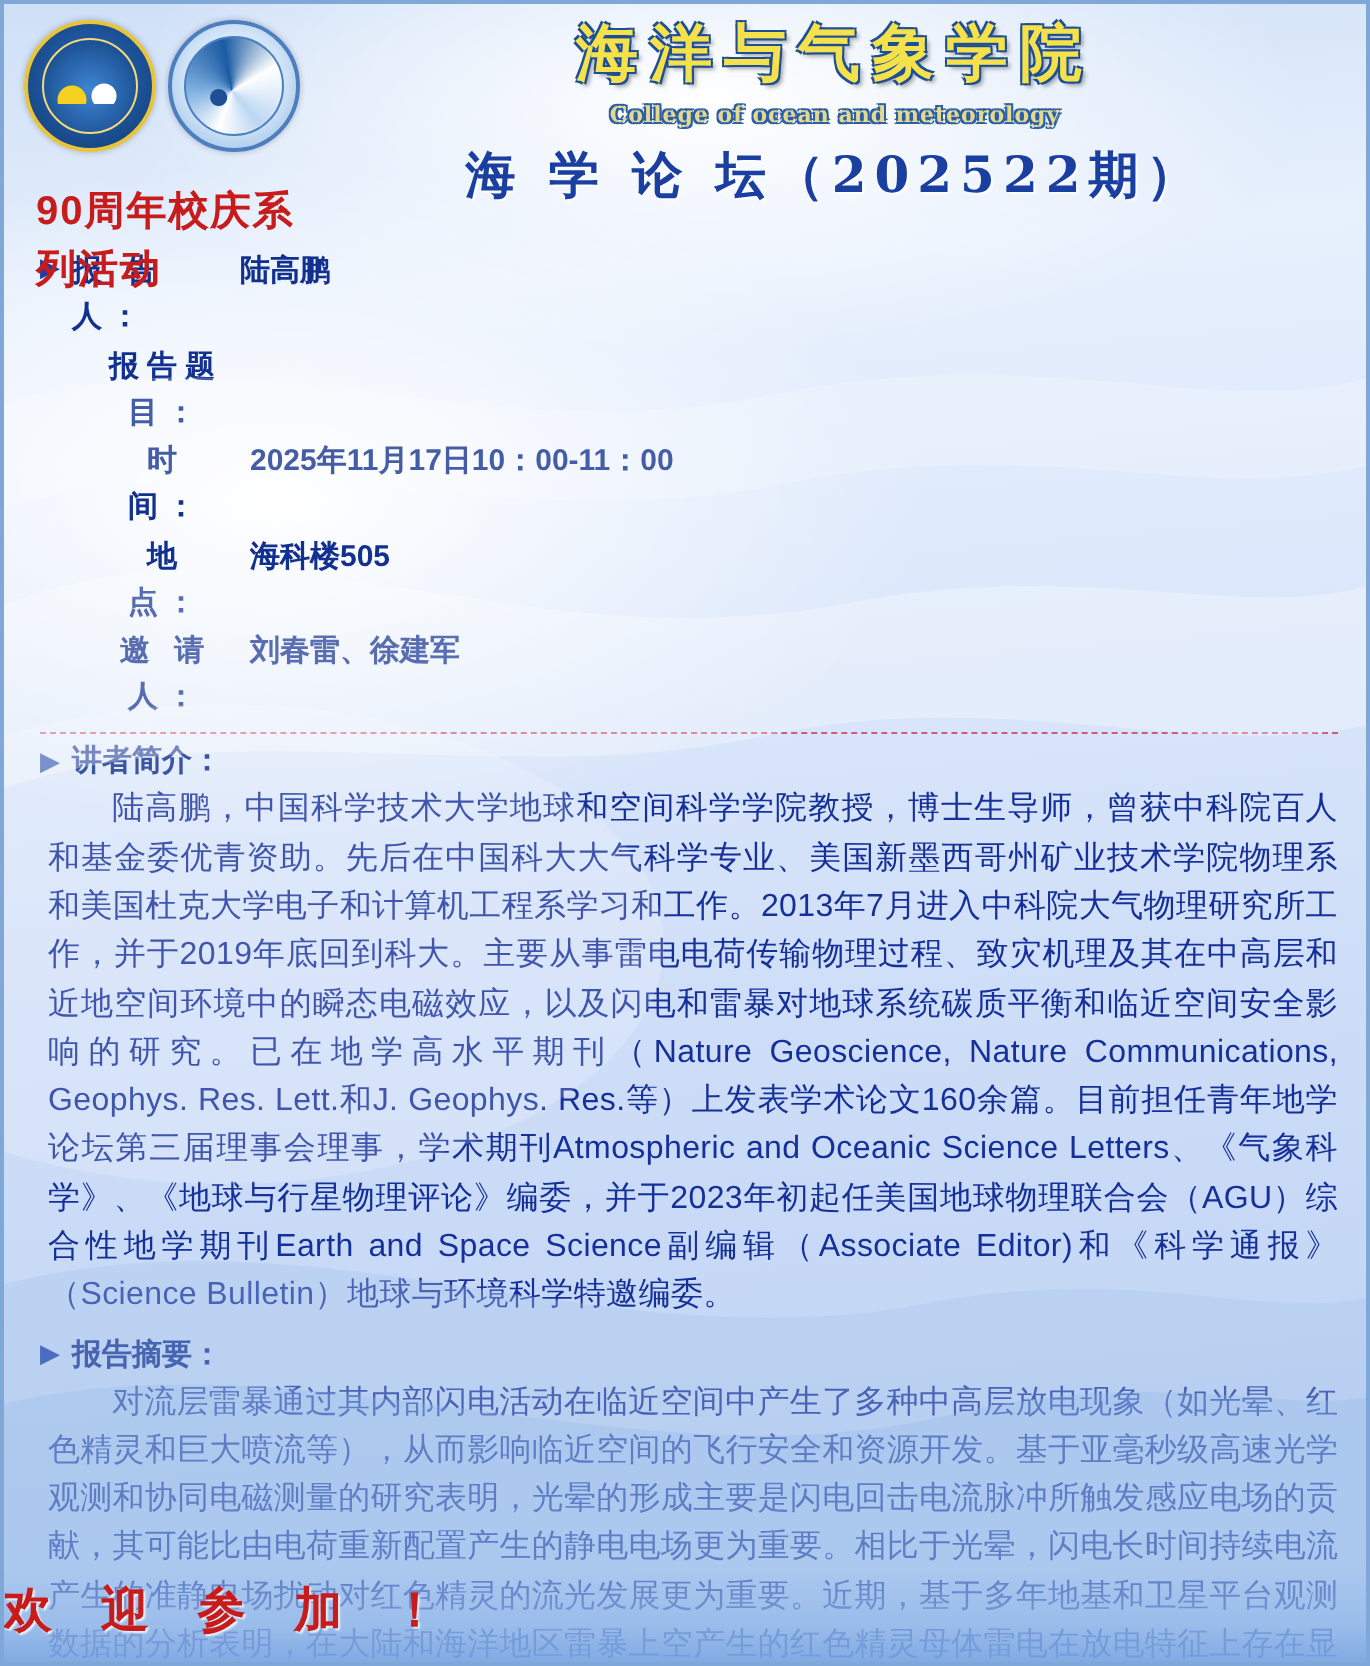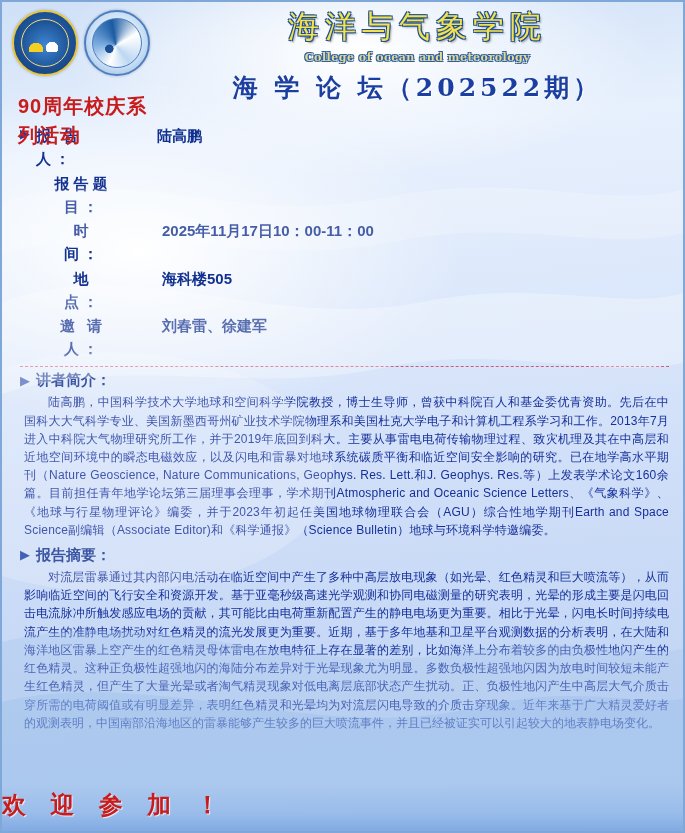--- a/index.html
+++ b/index.html
@@ -59,21 +59,21 @@
     border:1px solid #4d7fc0;
     background:
       radial-gradient(circle at 34% 62%, #1c4f93 0 4px, transparent 4.5px),
       conic-gradient(from 200deg at 48% 55%, #ffffff 0deg, #7fb0e2 70deg, #1b5ba3 150deg, #ffffff 220deg, #bcd7f2 300deg, #ffffff 360deg);
   }
   .title-block{
     position:absolute;left:160px;right:10px;top:4px;text-align:center;
   }
   .t-cn{
     font-family:"DejaVu Serif","Liberation Serif",serif;
-    font-size:31px;font-weight:normal;letter-spacing:6px;
+    font-size:31px;font-weight:bold;letter-spacing:6px;
     color:#f5e14b;
     text-shadow:-1px -1px 0 #1d4f97, 1px -1px 0 #1d4f97, -1px 1px 0 #1d4f97, 1px 1px 0 #1d4f97, 2px 2px 2px rgba(0,0,0,.35);
   }
   .t-en{
     margin-top:3px;
     font-family:"DejaVu Serif","Liberation Serif",serif;
     font-size:11px;font-weight:bold;letter-spacing:.5px;
     color:#e4d98f;
     text-shadow:-1px -1px 0 #2a5ea5, 1px -1px 0 #2a5ea5, -1px 1px 0 #2a5ea5, 1px 1px 0 #2a5ea5;
   }
@@ -102,35 +102,35 @@
   }
   .tri{
     color:#1a3ea8;font-size:13px;margin-right:6px;line-height:1.6;
   }
   .lbl{
     display:inline-block;width:84px;flex:none;
     letter-spacing:4px;
     font-weight:bold;
     color:#11308f;
   }
-  .val{font-weight:bold;color:#11308f;margin-left:37px;}
+  .val{font-weight:bold;color:#11308f;}
   .row.indent{padding-left:21px;text-align:center;}
   .dashed{
     margin:5px 14px 4px 18px;
     border-top:1px dashed #d05a7a;
     height:0;
   }
   .sec-title{
     display:flex;align-items:center;
     font-size:15px;font-weight:bold;color:#11308f;
     margin:2px 0 2px 18px;
   }
   .body-text{
     margin:0 14px 0 22px;
-    font-size:12px;
+    font-size:16px;
     line-height:1.52;
     color:#16309a;
     text-align:justify;
     text-justify:inter-ideograph;
     text-indent:2em;
   }
   .body-text.spaced{
     letter-spacing:.2px;
   }
   .welcome{

